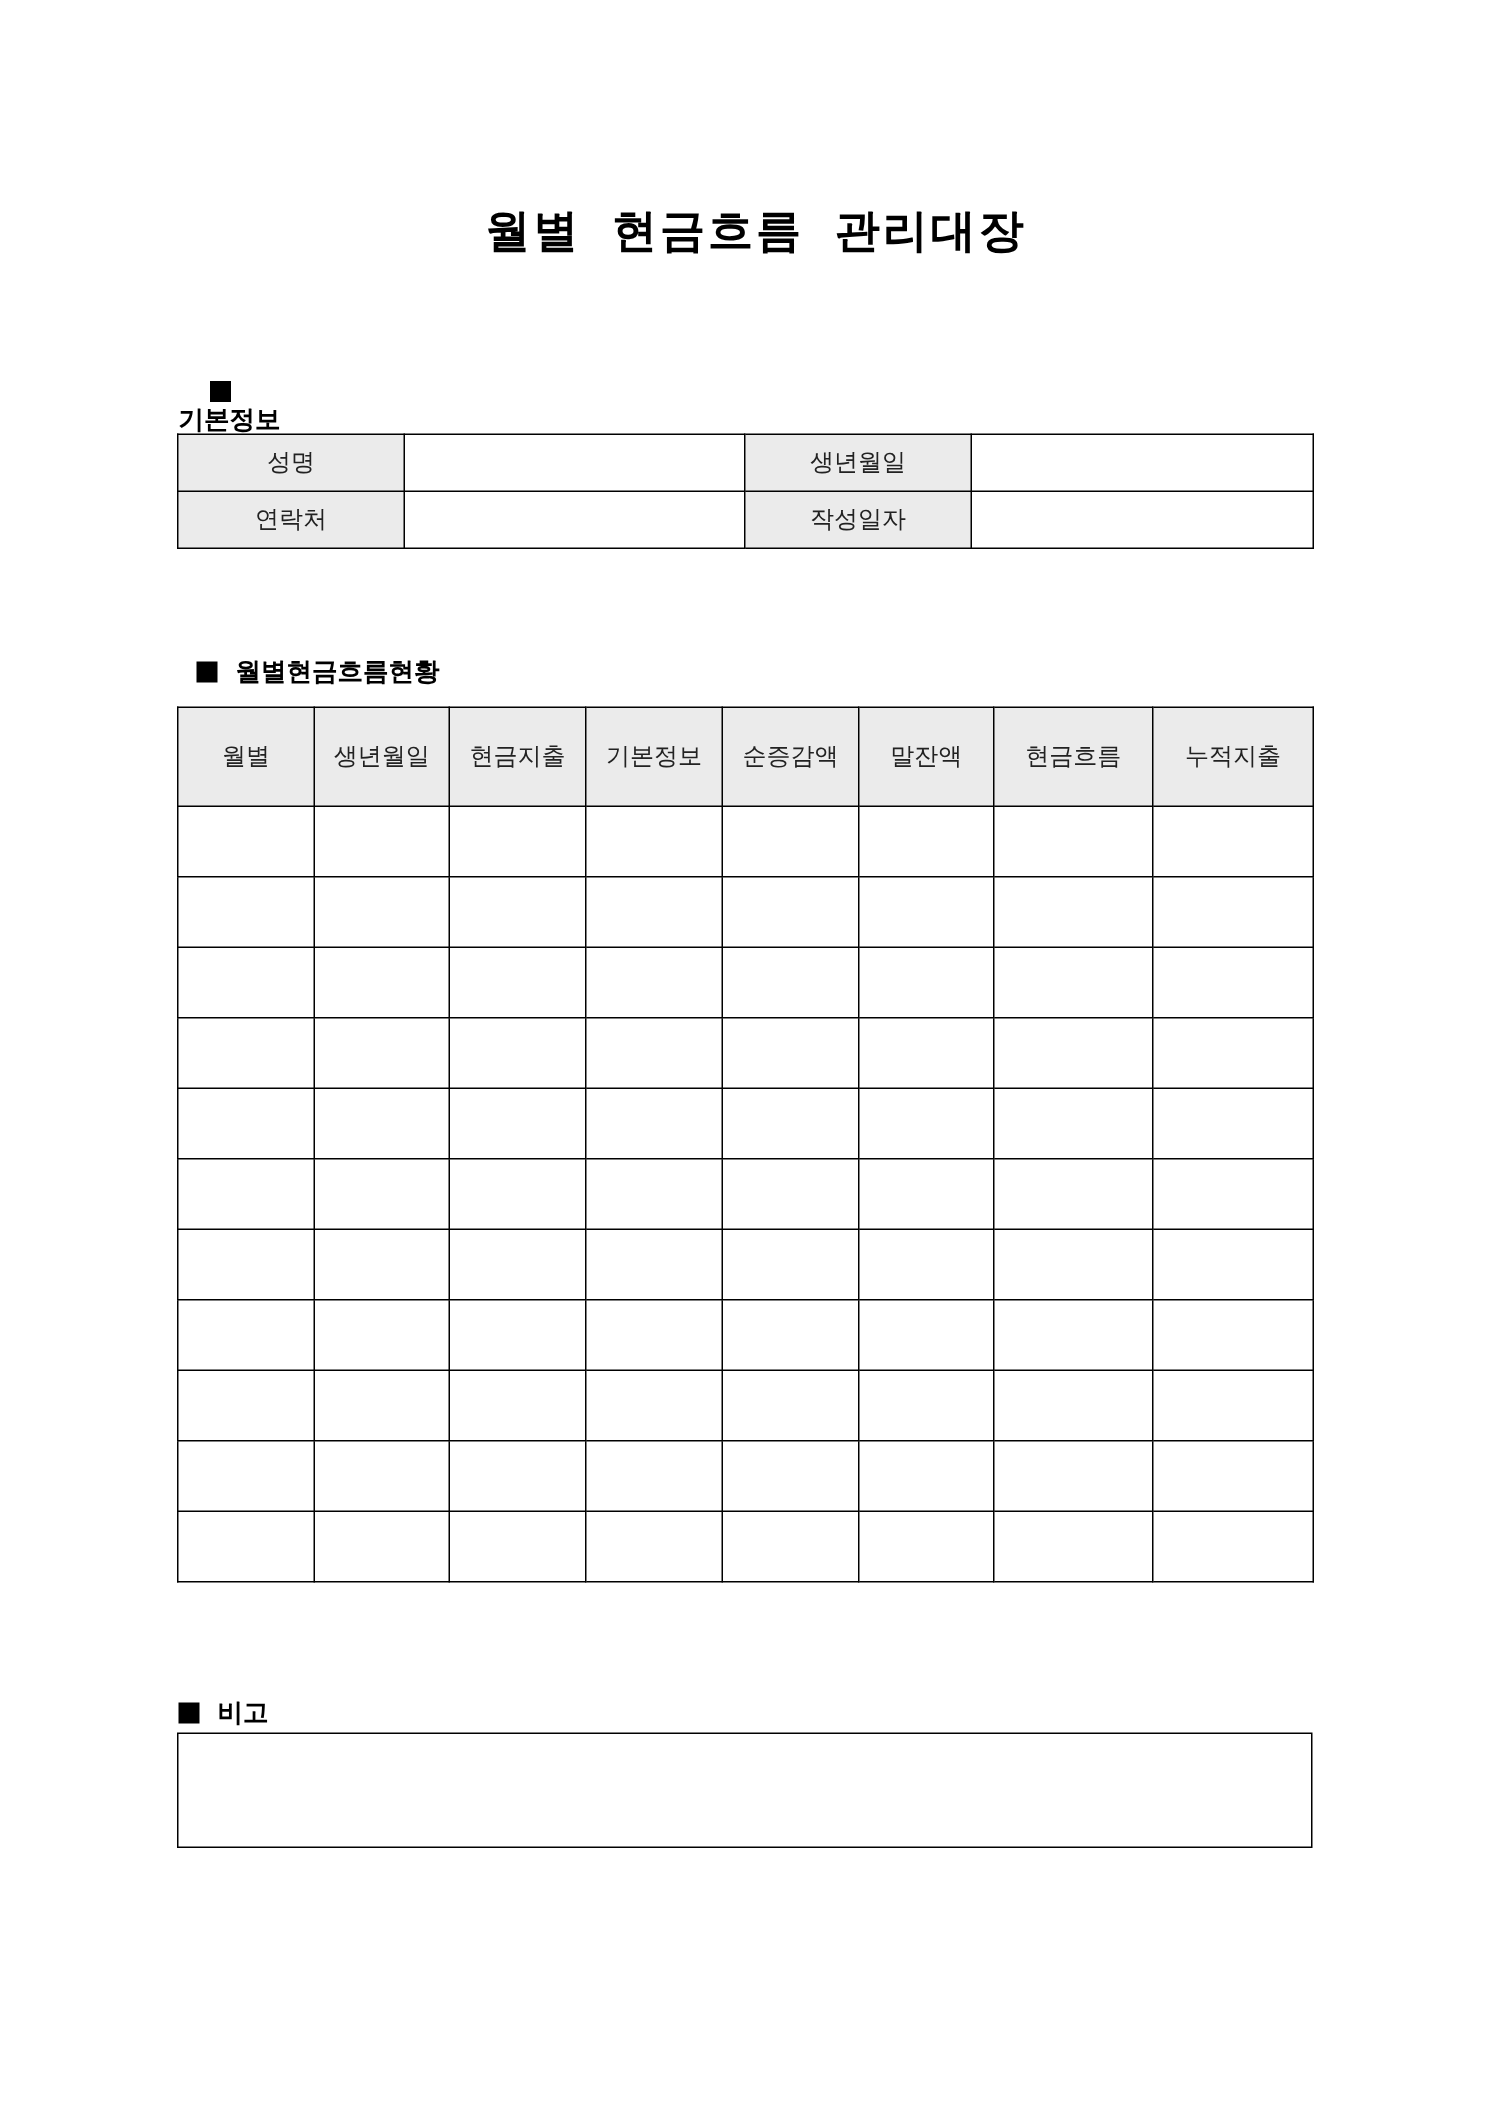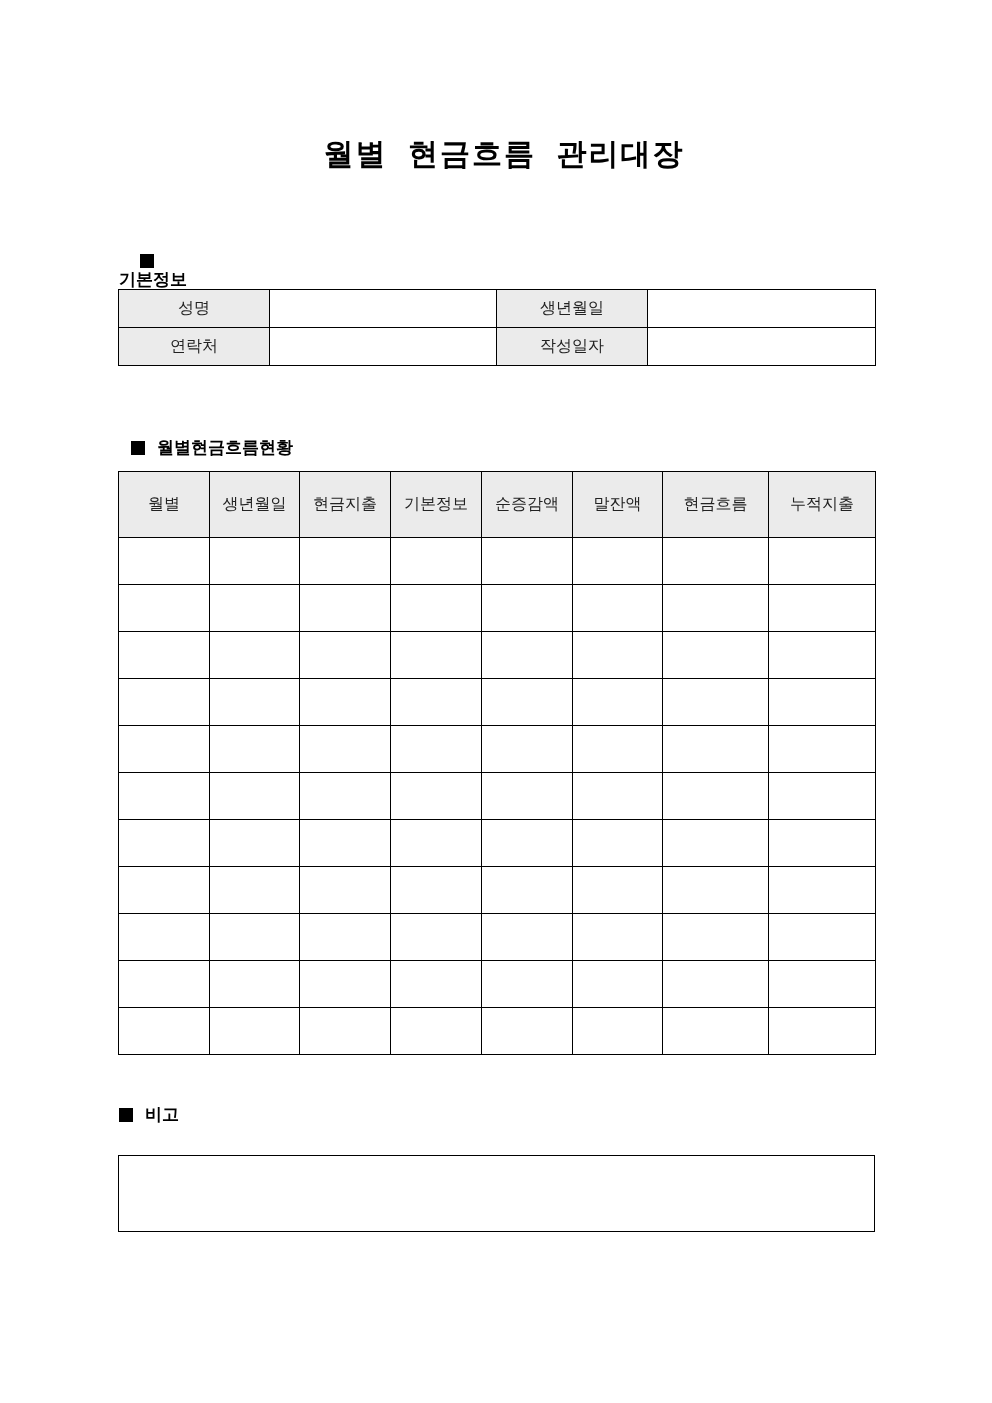--- a/index.html
+++ b/index.html
@@ -197,17 +197,17 @@
         <td></td>
         <td></td>
         <td></td>
         <td></td>
         <td></td>
         <td></td>
       </tr>
     </tbody>
 </table>
 
-<div class="section-head" style="top:1103px;">
+<div class="section-head" style="top:1130px;">
   <span class="sq"></span>
   <span>비고</span>
 </div>
 <div class="remarks"></div>
 
 </body></html>

